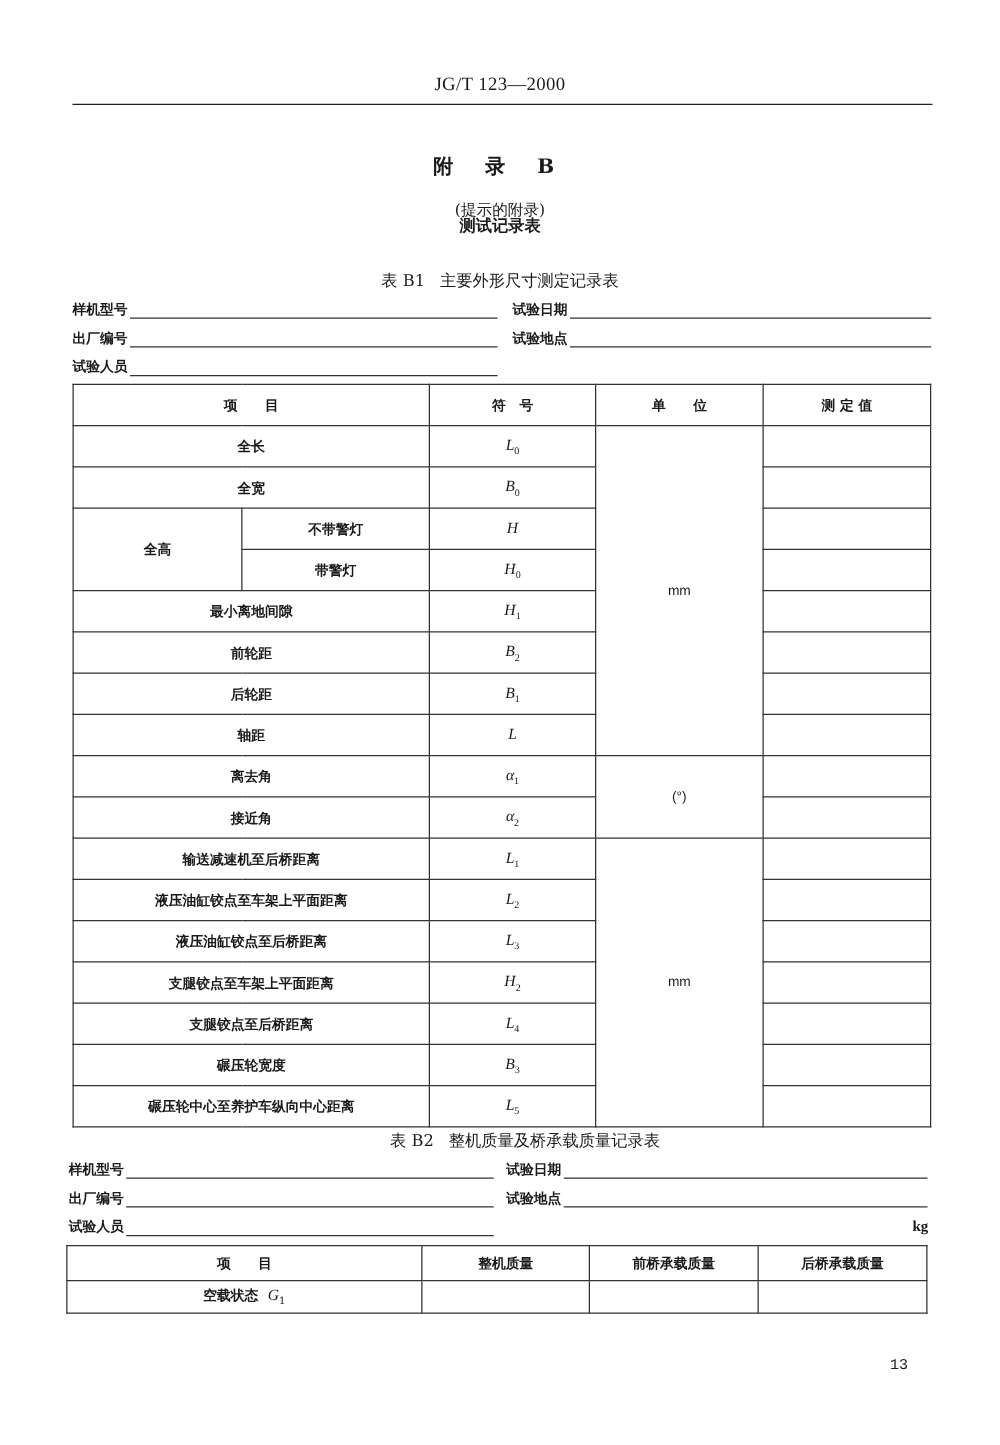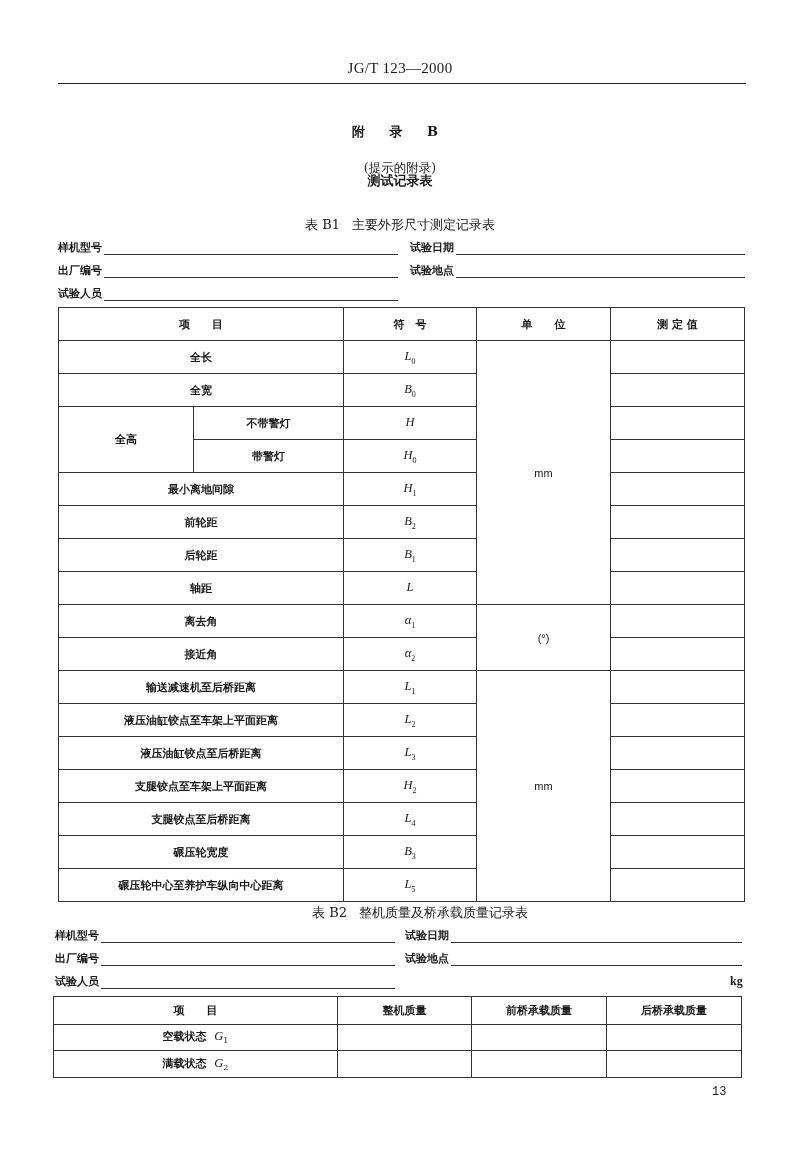--- a/index.html
+++ b/index.html
@@ -3,21 +3,21 @@
 <meta charset="utf-8">
 <style>
   html, body { margin: 0; padding: 0; background: #ffffff; }
   body { width: 800px; height: 1156px; position: relative; overflow: hidden;
          font-family: "DejaVu Serif", "Liberation Serif", serif; color: #1a1a1a; }
   .abs { position: absolute; }
   .std-code { left: 0; width: 800px; top: 60px; text-align: center; font-size: 15px;
               font-family: "Liberation Serif", serif; letter-spacing: 0.3px; }
   .header-rule { left: 58px; width: 688px; top: 83px; height: 0; border-top: 1.5px solid #222; }
   .center { left: 0; width: 800px; text-align: center; }
-  .appendix-title { top: 123px; font-size: 13px; font-weight: bold; letter-spacing: 10px; }
+  .appendix-title { top: 123px; font-size: 16px; font-weight: bold; letter-spacing: 10px; }
   .appendix-sub { top: 160px; font-size: 12.5px; }
   .appendix-name { top: 172px; font-size: 13px; font-weight: bold; }
   .table-caption { font-size: 13px; }
   .table-caption .cap-num { margin-right: 12px; }
   .field { font-size: 11px; font-weight: bold; display: flex; align-items: flex-end; }
   .field .line { flex: 1; border-bottom: 1px solid #333; height: 11px; margin-left: 2px; }
   table.grid { position: absolute; border-collapse: collapse; table-layout: fixed; }
   table.grid td { border: 1px solid #333; text-align: center; vertical-align: middle;
                   font-size: 11px; font-weight: bold; padding: 0; }
   table.grid td.sym { font-style: italic; font-weight: normal; font-family: "Liberation Serif", serif; font-size: 12.5px; }
@@ -209,22 +209,16 @@
     <td>整机质量</td>
     <td>前桥承载质量</td>
     <td>后桥承载质量</td>
   </tr>
   <tr style="height:26px;">
     <td><span>空载状态</span>&nbsp;&nbsp;<span style="font-style:italic;font-weight:normal;font-family:'Liberation Serif',serif;font-size:12.5px;">G</span><sub style="font-size:8px;font-weight:normal;">1</sub></td>
     <td></td>
     <td></td>
     <td></td>
   </tr>
-  <tr style="height:27px;">
-    <td><span>满载状态</span>&nbsp;&nbsp;<span style="font-style:italic;font-weight:normal;font-family:'Liberation Serif',serif;font-size:12.5px;">G</span><sub style="font-size:8px;font-weight:normal;">2</sub></td>
-    <td></td>
-    <td></td>
-    <td></td>
-  </tr>
 </tbody>
   </table>
 
 <div class="abs page-num" style="left:712px; top:1085px;">13</div>
 
 </body></html>

